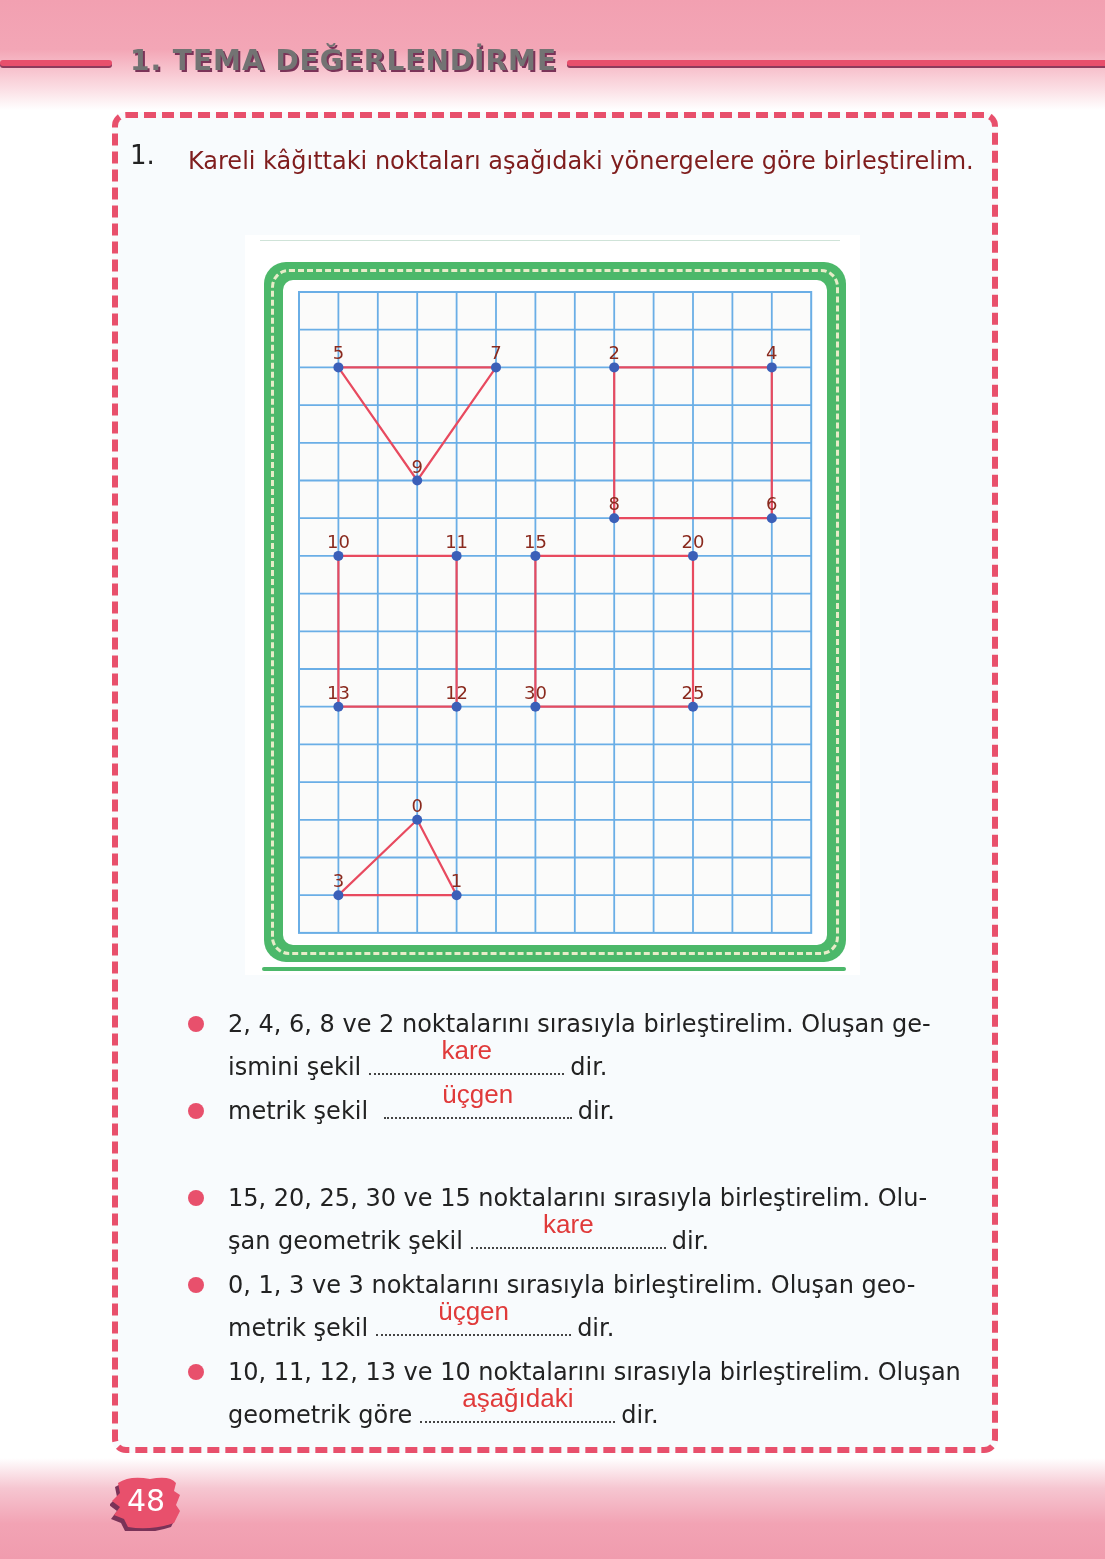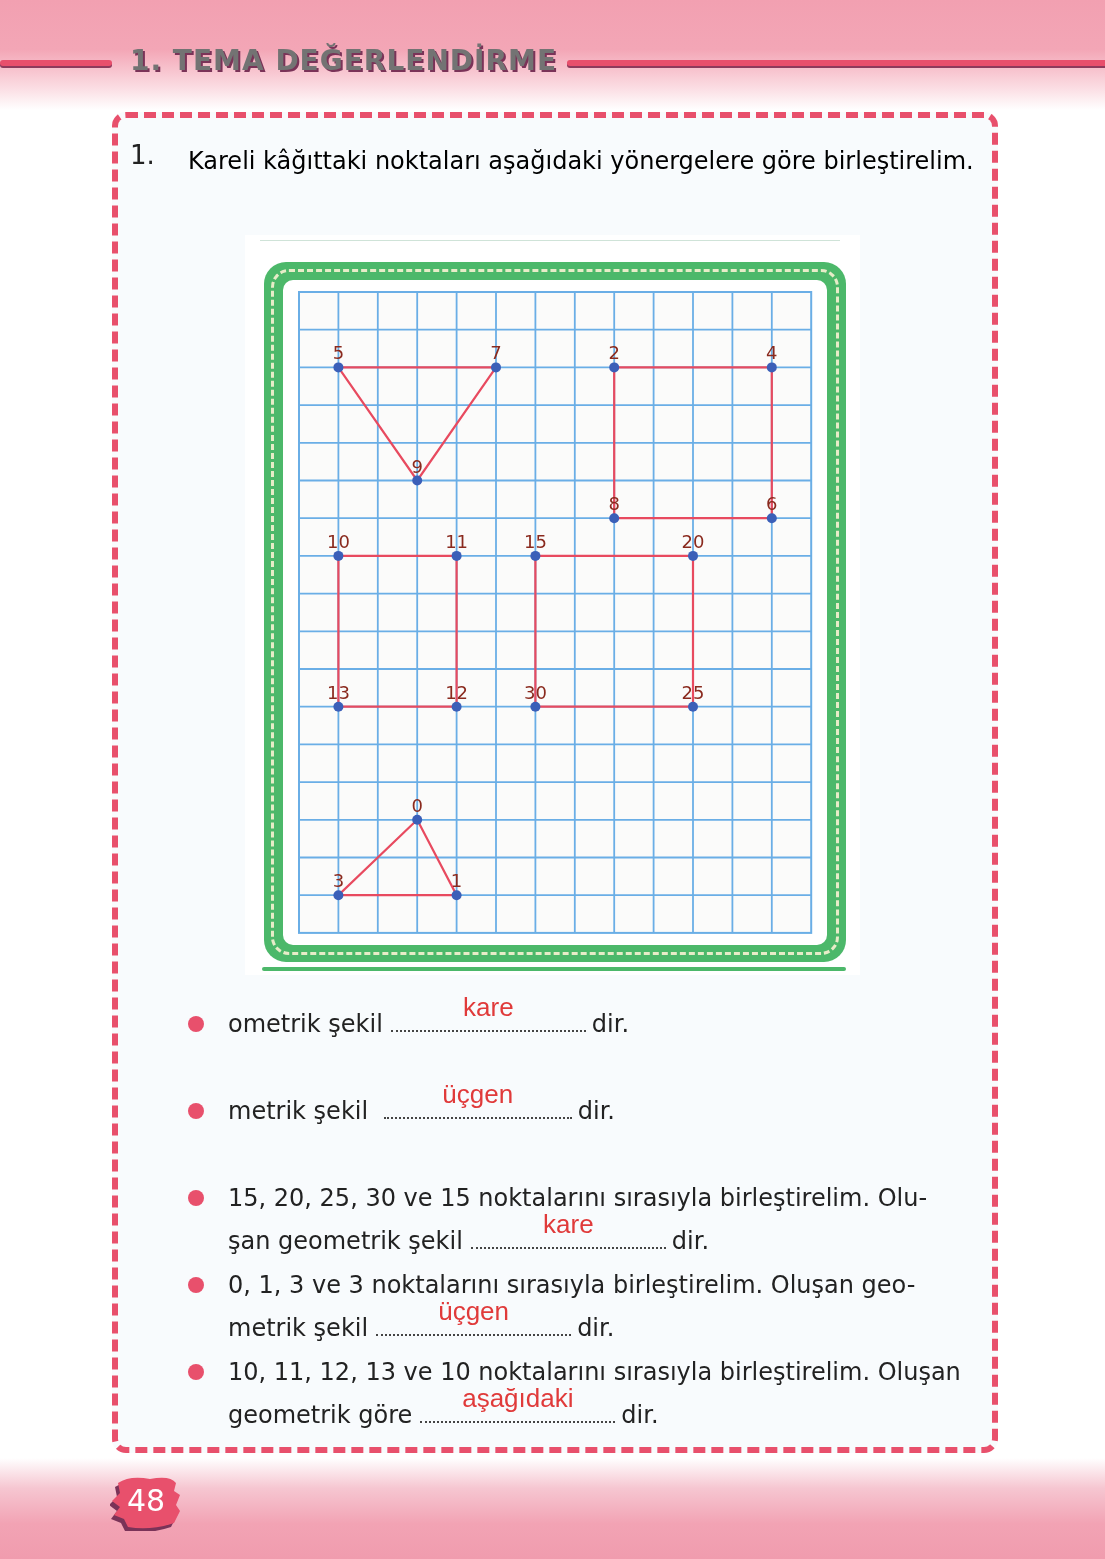--- a/index.html
+++ b/index.html
@@ -37,21 +37,21 @@
     position: absolute; left: 112px; top: 112px; width: 886px; height: 1341px;
     border: 6px dashed #e8506c; border-radius: 14px;
     background: #f8fbfd;
   }
   .q-number {
     position: absolute; left: 130px; top: 140px;
     font-size: 26px; color: #222;
   }
   .q-text {
     position: absolute; left: 188px; top: 140px; width: 790px;
-    font-size: 24px; line-height: 42px; color: #000000;
+    font-size: 24px; line-height: 42px; color: #7f1d1d;
   }
   .figure-wrap {
     position: absolute; left: 245px; top: 235px; width: 615px; height: 740px;
     background: #ffffff;
   }
   .figure-wrap .topline {
     position: absolute; left: 15px; top: 5px; width: 580px; height: 1px; background: #cfe3d8;
   }
   .grid-frame-outer {
     position: absolute; left: 264px; top: 262px; width: 582px; height: 700px;
@@ -193,21 +193,22 @@
     <text x="127.19999999999999" y="526.8000000000001" text-anchor="middle" font-size="18" fill="#8a2a1e" font-family="DejaVu Sans, sans-serif">0</text>
     <circle cx="48.4" cy="610.2" r="5" fill="#3b5fb8"></circle>
     <text x="48.4" y="602.2" text-anchor="middle" font-size="18" fill="#8a2a1e" font-family="DejaVu Sans, sans-serif">3</text>
     <circle cx="166.6" cy="610.2" r="5" fill="#3b5fb8"></circle>
     <text x="166.6" y="602.2" text-anchor="middle" font-size="18" fill="#8a2a1e" font-family="DejaVu Sans, sans-serif">1</text>
   </svg>
 
 <div class="bullets">
   <div class="bullet">
     <span class="dot"></span>
-    <div><span>ometrik şekil</span><span class="fill" style="width:195px"><span class="answer">kare</span></span><span>dir.</span></div>
+    <div>2, 4, 6, 8 ve 2 noktalarını sırasıyla birleştirelim. Oluşan ge-</div>
+    <div><span>ismini şekil</span><span class="fill" style="width:195px"><span class="answer">kare</span></span><span>dir.</span></div>
   </div>
   <div class="bullet">
     <span class="dot"></span>
     <div><span>metrik şekil </span><span class="fill" style="width:188px"><span class="answer">üçgen</span></span><span>dir.</span></div>
   </div>
   <div class="bullet">
     <span class="dot"></span>
     <div>15, 20, 25, 30 ve 15 noktalarını sırasıyla birleştirelim. Olu-</div>
     <div><span>şan geometrik şekil</span><span class="fill" style="width:195px"><span class="answer">kare</span></span><span>dir.</span></div>
   </div>

